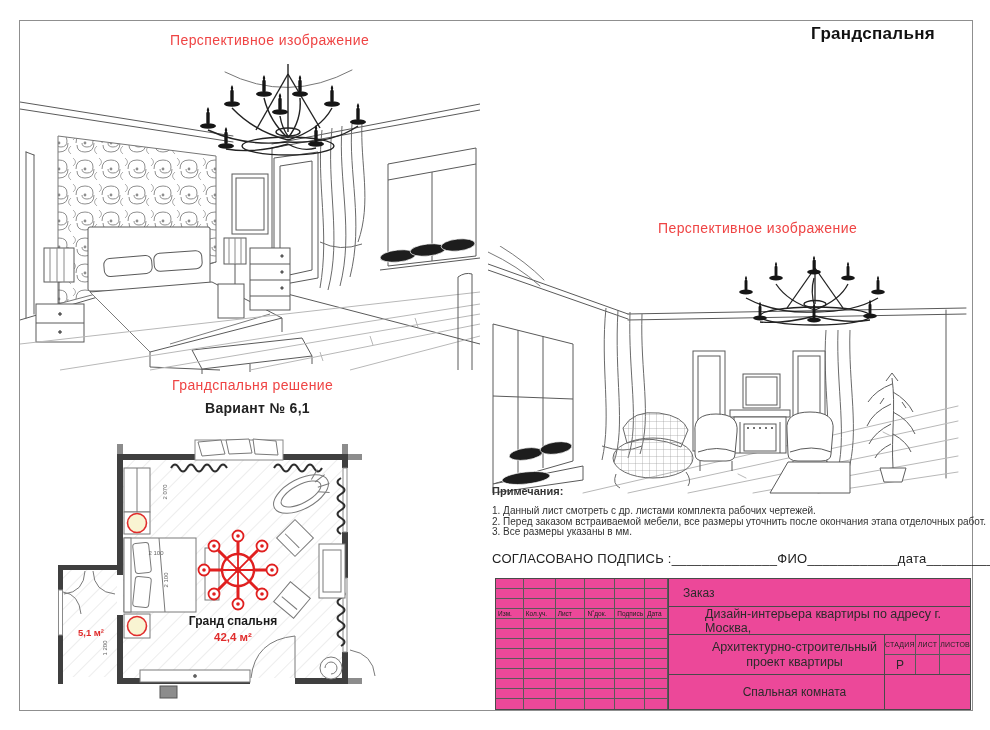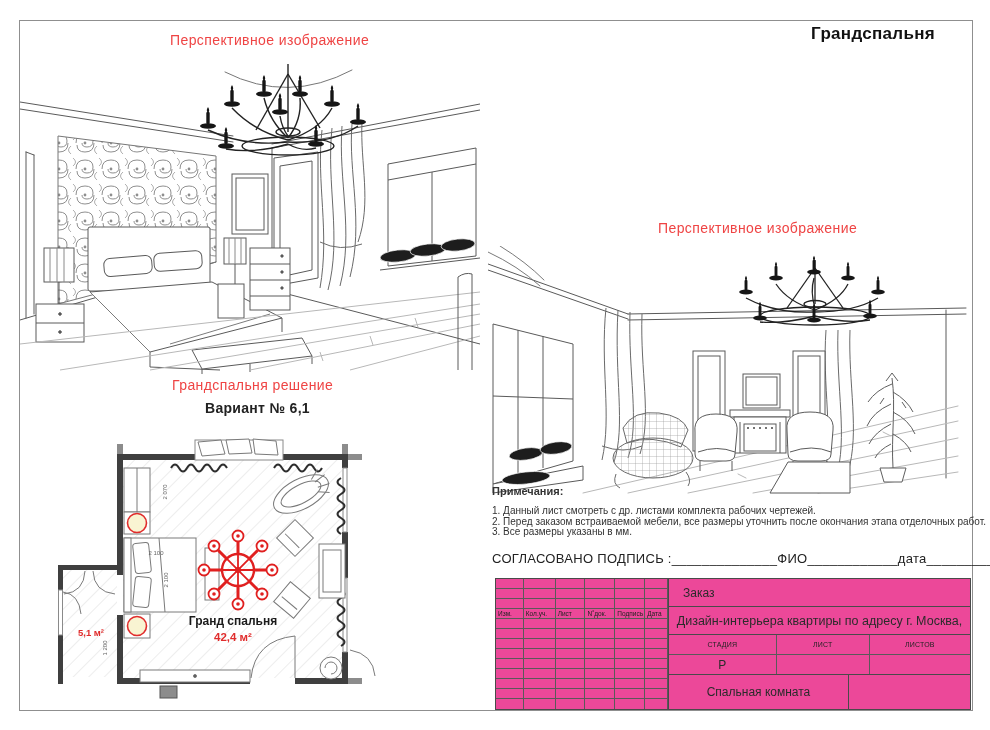--- a/index.html
+++ b/index.html
@@ -14,21 +14,21 @@
   .approval{position:absolute;left:492px;top:551px;font-size:13px;color:#222;letter-spacing:.3px;white-space:nowrap;z-index:5;}
   
   #titleblock{position:absolute;left:495px;top:578px;width:476px;height:132px;border:1px solid #4a4a4a;box-sizing:border-box;background:#ec4899;z-index:6;}
   .rev-table{position:absolute;left:0;top:0;width:172px;height:100%;display:grid;
     grid-template-columns:28fr 32fr 30fr 30fr 30fr 23fr;grid-template-rows:repeat(13,1fr);}
   .rev-cell{border-right:1px solid #5a5a5a;border-bottom:1px solid #5a5a5a;overflow:hidden;}
   .rev-cell:nth-child(6n){border-right:1px solid #5a5a5a;}
   .rev-table .rev-cell:nth-last-child(-n+6){border-bottom:none;}
   .rev-head{font-size:6.5px;color:#222;display:flex;align-items:center;padding-left:2px;}
   .tb-right{position:absolute;left:172px;top:0;right:0;bottom:0;border-left:1px solid #4a4a4a;}
-  .tb-row{position:absolute;left:0;right:0;box-sizing:border-box;}
+  .tb-row{position:absolute;left:0;right:0;box-sizing:border-box;padding-left:36px;}
   .tb-r1{top:0;height:27px;display:flex;align-items:center;padding-left:14px;font-size:12px;}
   .tb-r2{top:27px;height:28px;border-top:1px solid #4a4a4a;display:flex;align-items:center;justify-content:center;font-size:12.5px;}
   .tb-r3{top:55px;height:40px;border-top:1px solid #4a4a4a;display:flex;}
   .tb-r4{top:95px;bottom:0;border-top:1px solid #4a4a4a;display:flex;}
   .tb-project{width:180px;border-right:1px solid #4a4a4a;box-sizing:border-box;display:flex;flex-direction:column;
     align-items:center;justify-content:center;font-size:12.5px;line-height:15px;text-align:center;}
   .tb-subject{width:180px;border-right:1px solid #4a4a4a;box-sizing:border-box;display:flex;align-items:center;justify-content:center;font-size:12px;}
   .tb-stage-grid{flex:1;display:grid;grid-template-columns:44fr 38fr 41fr;grid-template-rows:20px 20px;}
   .st-cell{border-right:1px solid #5a5a5a;border-bottom:1px solid #5a5a5a;display:flex;align-items:center;justify-content:center;}
   .st-cell:nth-child(3n){border-right:none;}
@@ -607,20 +607,24 @@
       <div class="rev-cell"></div>
     </div>
   <div class="tb-right">
     <div class="tb-row tb-r1">
       <span>Заказ</span>
     </div>
     <div class="tb-row tb-r2">
       <span>Дизайн-интерьера квартиры по адресу г. Москва,</span>
     </div>
     <div class="tb-row tb-r3">
+      <div class="tb-project">
+        <span>Архитектурно-строительный</span>
+        <span>проект квартиры</span>
+      </div>
       <div class="tb-stage-grid">
         <div class="st-cell st-head">СТАДИЯ</div>
         <div class="st-cell st-head">ЛИСТ</div>
         <div class="st-cell st-head">ЛИСТОВ</div>
         <div class="st-cell st-val">Р</div>
         <div class="st-cell st-val"></div>
         <div class="st-cell st-val"></div>
       </div>
     </div>
     <div class="tb-row tb-r4">

